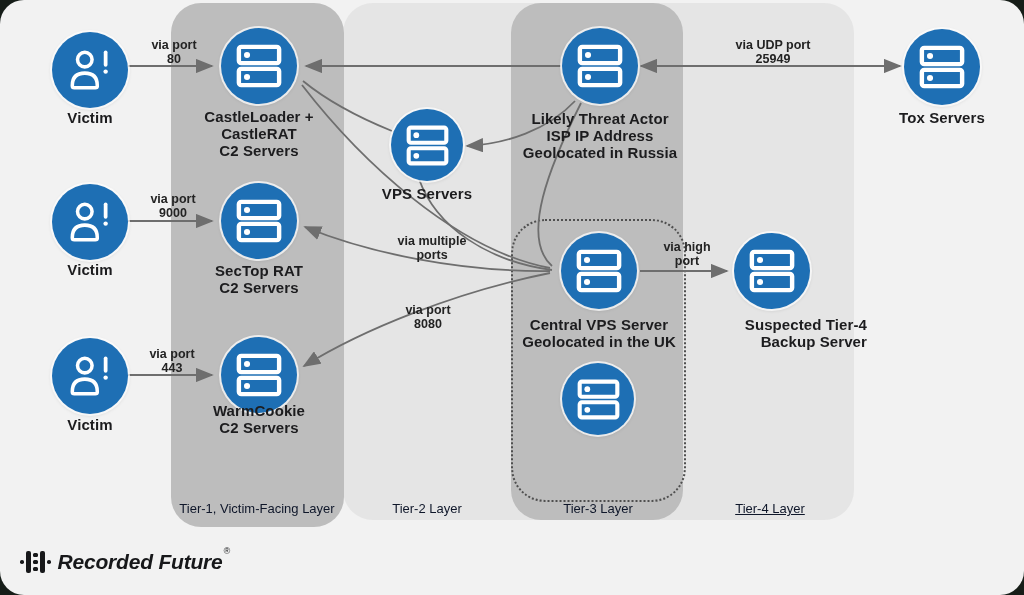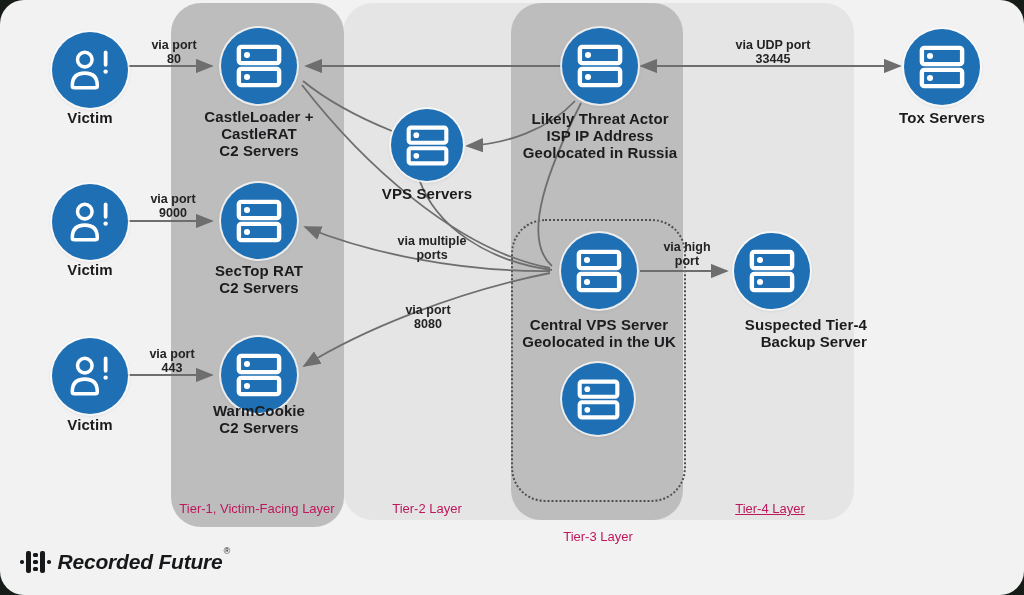--- a/index.html
+++ b/index.html
@@ -32,21 +32,21 @@
     text-align:center;font-size:15px;font-weight:700;color:#1c1c1e;
     line-height:17px;white-space:pre-line;letter-spacing:.1px;
   }
   .edgelabel{
     position:absolute;width:120px;transform:translateX(-50%);
     text-align:center;font-size:12.5px;font-weight:700;color:#232323;
     line-height:14px;white-space:pre-line;
   }
   .layerlabel{
     position:absolute;width:220px;transform:translateX(-50%);
-    text-align:center;font-size:13px;font-weight:400;color:#be185d;
+    text-align:center;font-size:13px;font-weight:400;color:#0f172a;
   }
   .brand{position:absolute;left:20px;top:550px;display:flex;align-items:center;gap:7px;font-style:italic;}
   .brand .mark{display:flex;align-items:center;gap:2.5px;}
   .mark .dot{width:3.5px;height:3.5px;background:#17181a;border-radius:50%;}
   .mark .bar{width:4.5px;height:22px;background:#17181a;border-radius:2px;}
   .mark .mid{display:flex;flex-direction:column;gap:2.5px;}
   .mark .seg{width:4.5px;height:4.5px;background:#17181a;border-radius:1.5px;}
   .brand .name{font-size:21px;font-weight:700;color:#17181a;letter-spacing:-.2px;}
   .brand .reg{font-size:9px;font-weight:400;color:#17181a;vertical-align:super;position:relative;top:-7px;margin-left:1px;}
 </style>
@@ -201,31 +201,31 @@
 Backup Server</div>
   <div class="nodelabel" style="left:942px;top:109px;">Tox Servers</div>
 
   <div class="edgelabel" style="left:174px;top:38px;">via port
 80</div>
   <div class="edgelabel" style="left:173px;top:192px;">via port
 9000</div>
   <div class="edgelabel" style="left:172px;top:347px;">via port
 443</div>
   <div class="edgelabel" style="left:773px;top:38px;">via UDP port
-33445</div>
+25949</div>
   <div class="edgelabel" style="left:432px;top:234px;">via multiple
 ports</div>
   <div class="edgelabel" style="left:428px;top:303px;">via port
 8080</div>
   <div class="edgelabel" style="left:687px;top:240px;">via high
 port</div>
 
   <div class="layerlabel" style="left:257px;top:501px;">Tier-1, Victim-Facing Layer</div>
   <div class="layerlabel" style="left:427px;top:501px;">Tier-2 Layer</div>
-  <div class="layerlabel" style="left:598px;top:529px;">Tier-3 Layer</div>
+  <div class="layerlabel" style="left:598px;top:501px;">Tier-3 Layer</div>
   <div class="layerlabel" style="left:770px;top:501px;text-decoration:underline;">Tier-4 Layer</div>
 
   <div class="brand">
     <span class="mark">
       <span class="dot"></span>
       <span class="bar"></span>
       <span class="mid">
           <span class="seg"></span>
           <span class="seg"></span>
           <span class="seg"></span>

